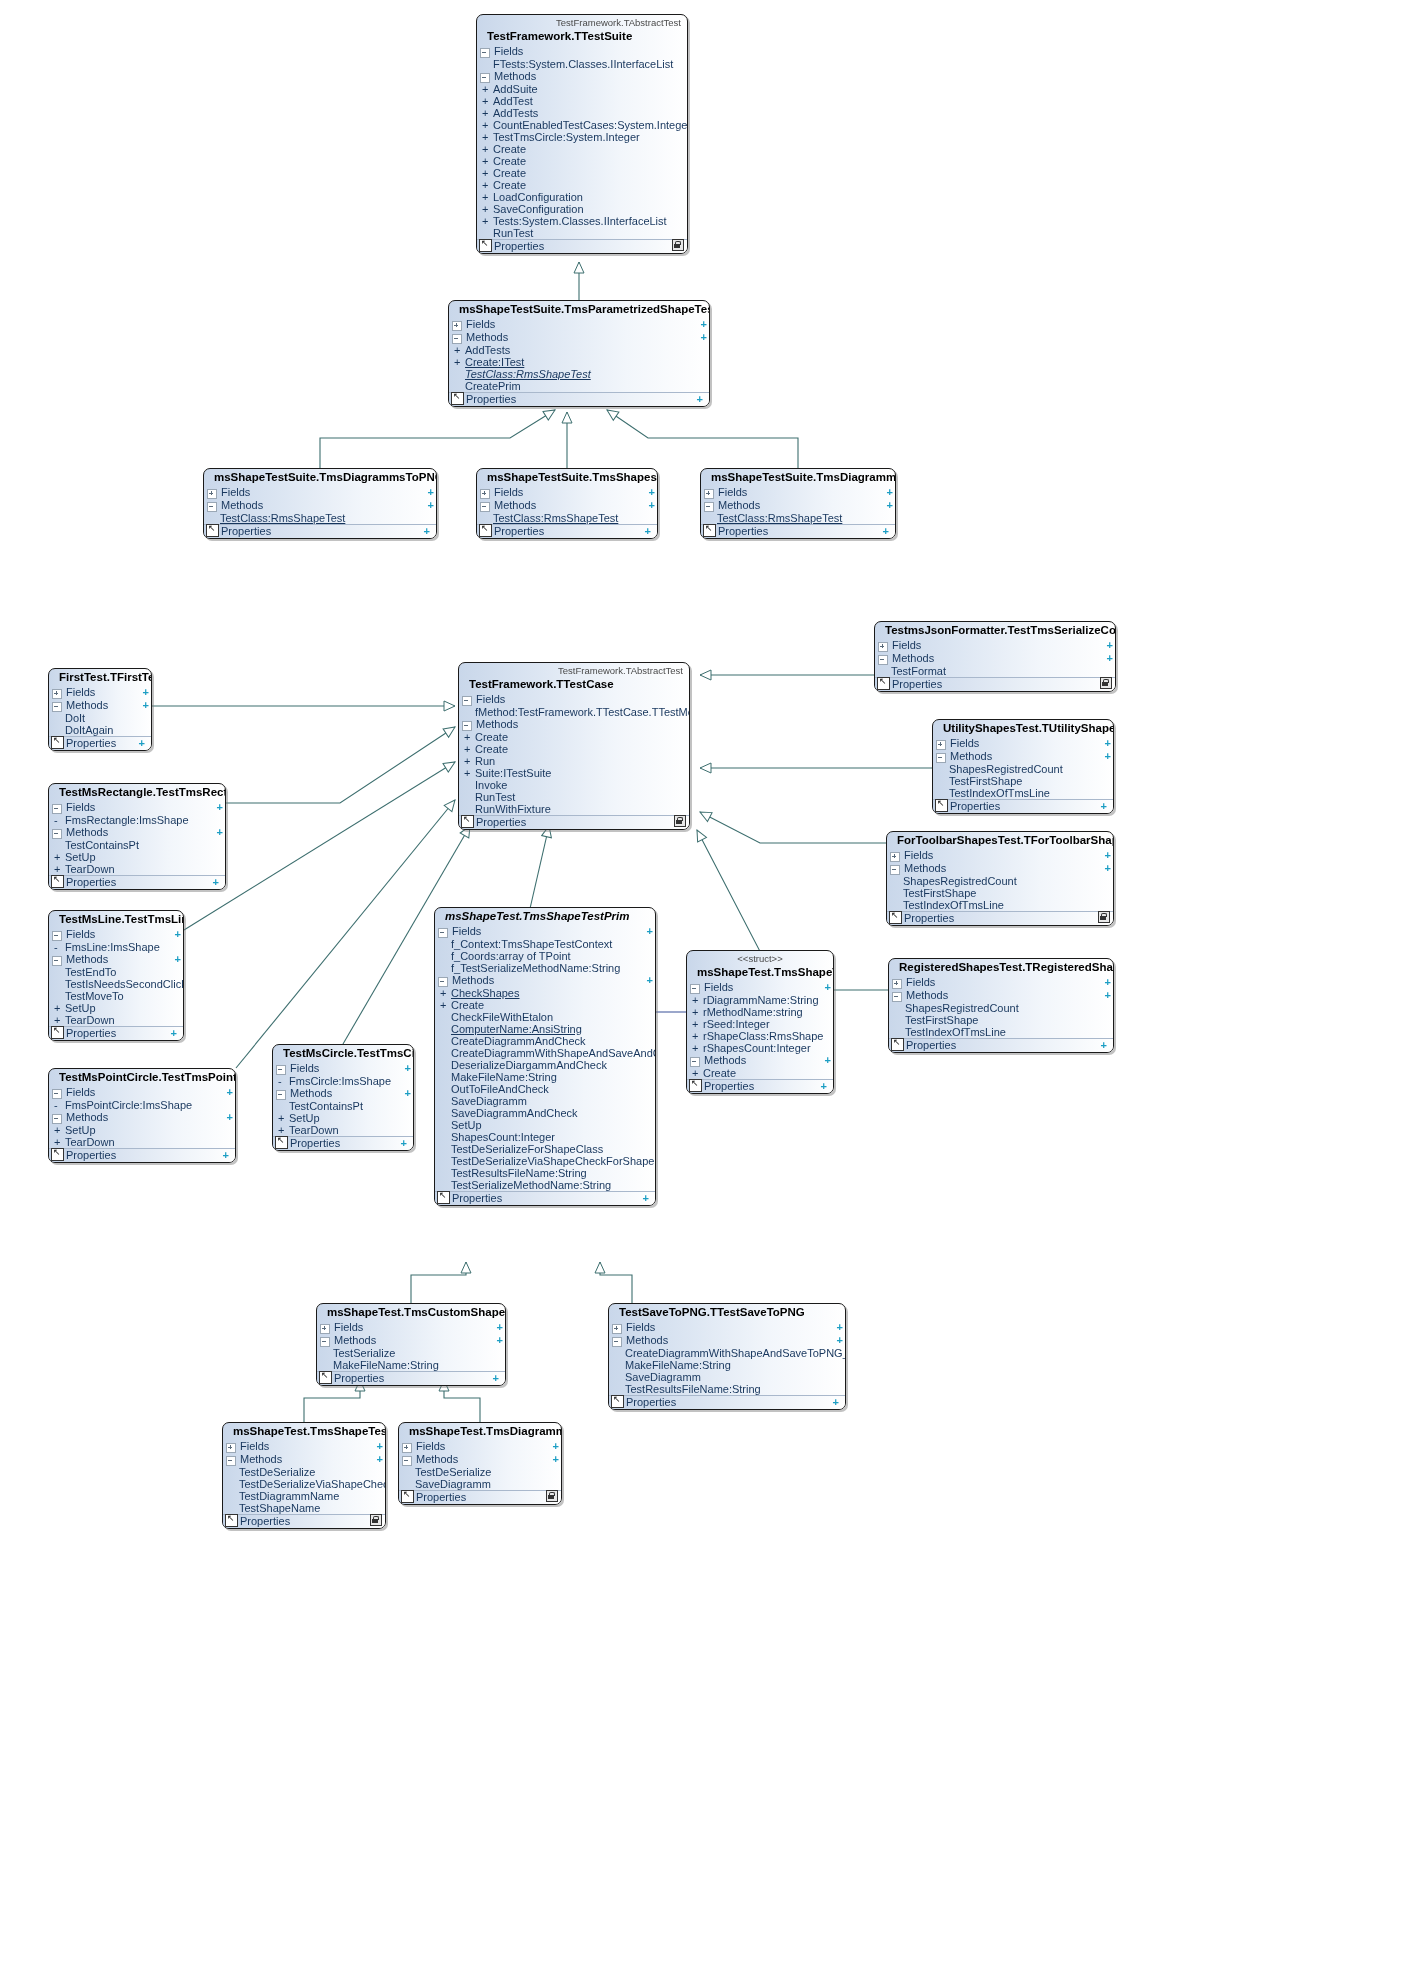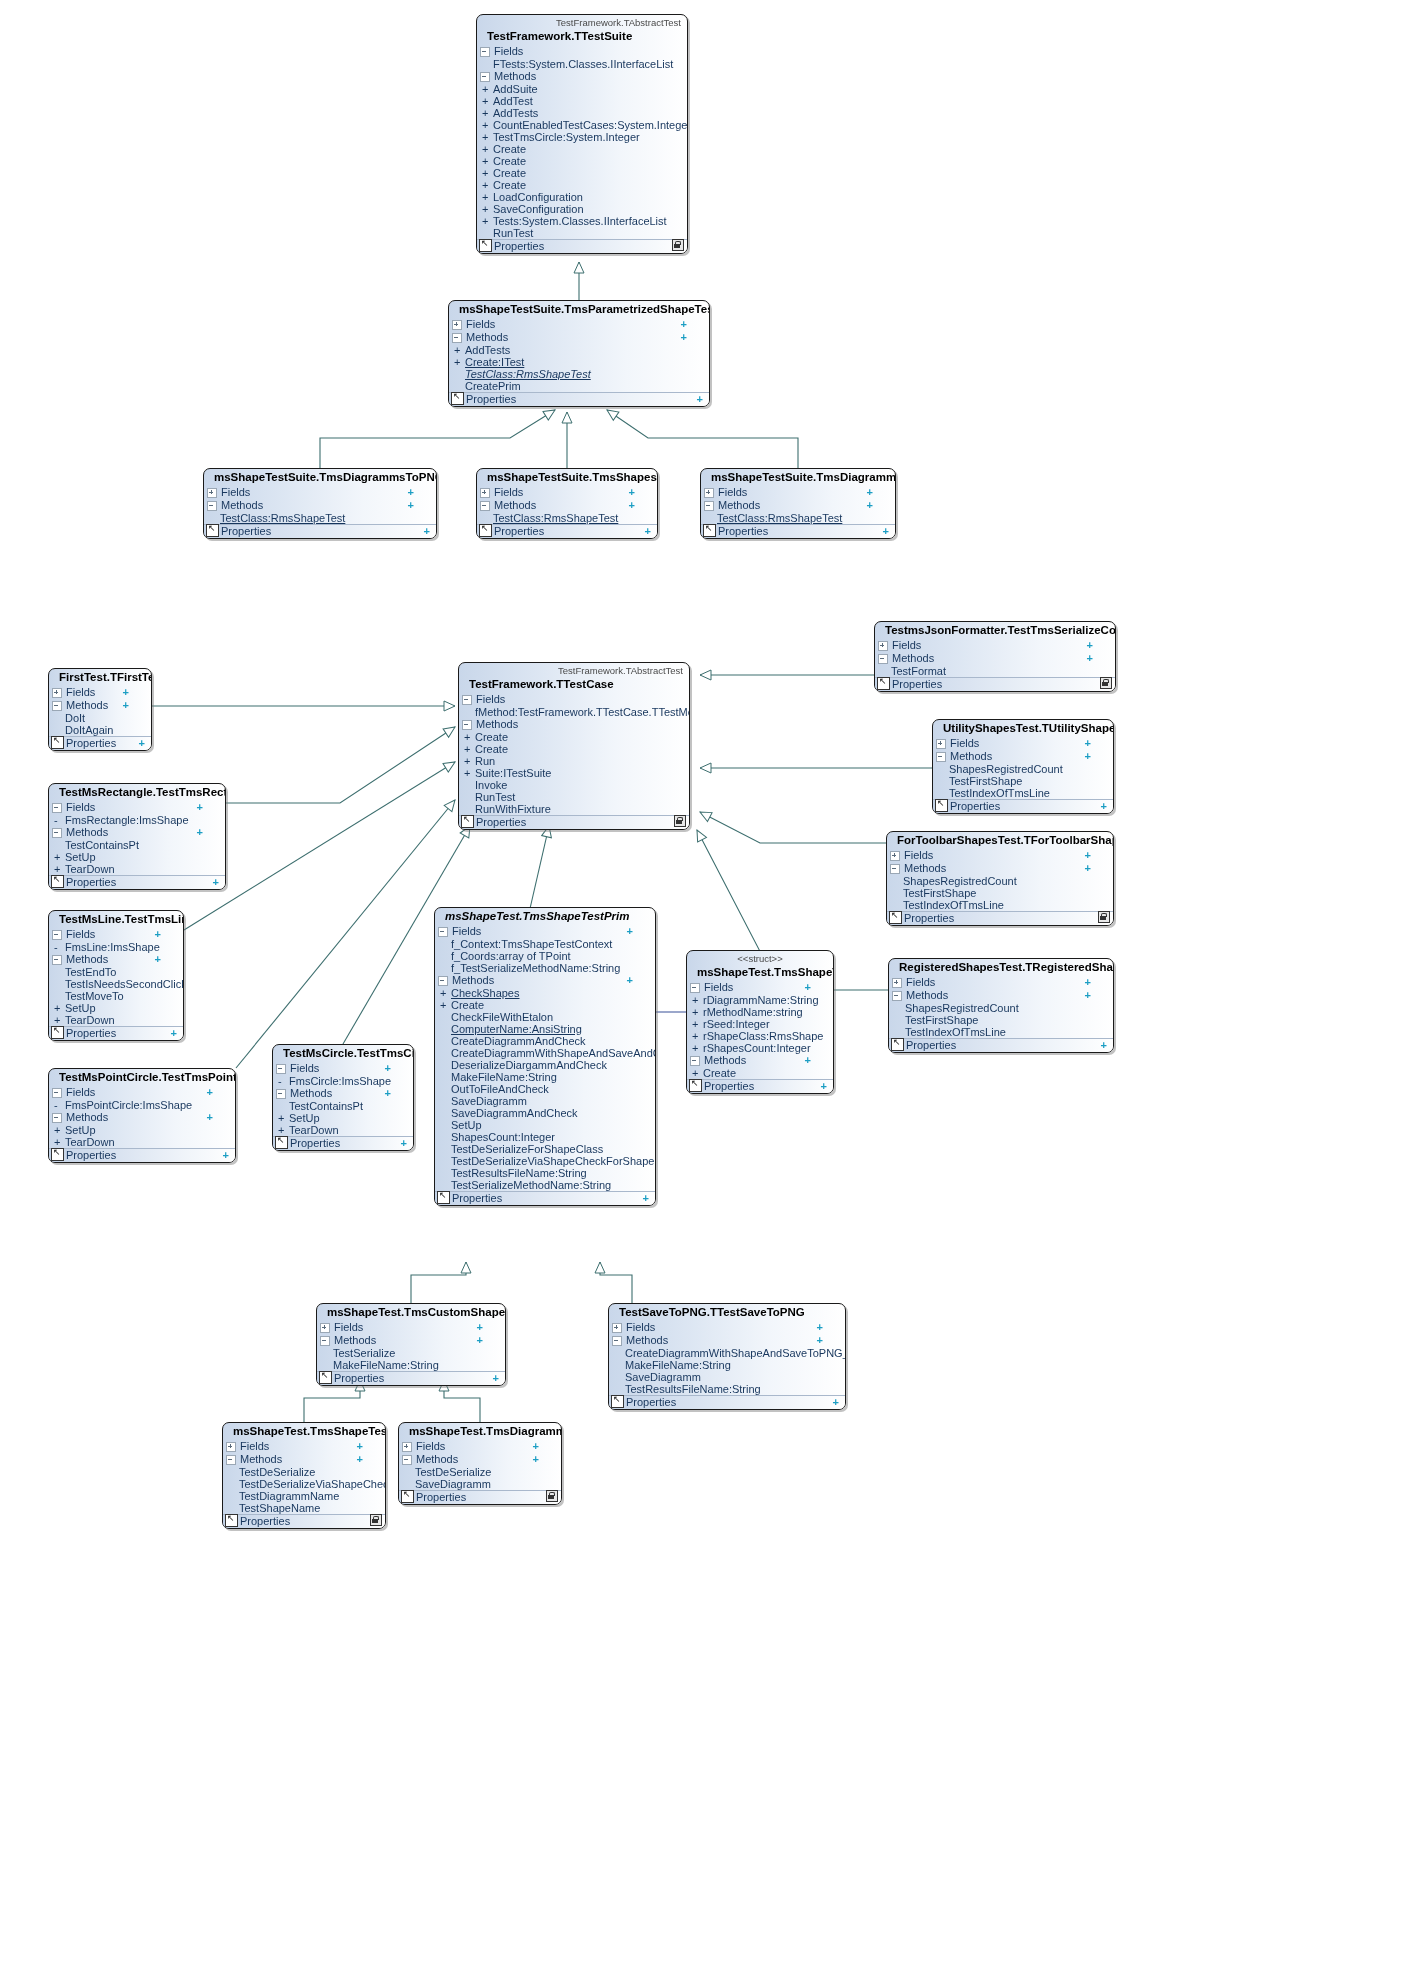--- a/index.html
+++ b/index.html
@@ -27,21 +27,21 @@
     text-align:center;font-size:9.5px;color:#4a4a4a;line-height:11px;
     padding:2px 6px 0 6px;
   }
   .uml .stereo.right{text-align:right;}
   .uml .title{
     text-align:left;font-weight:bold;color:#000;font-size:11.5px;
     line-height:14px;padding:1px 6px 2px 10px;white-space:nowrap;
   }
   .uml .title.italic{font-style:italic;}
   .uml .grp{
-    display:flex;align-items:center;line-height:13px;padding:0 20px 0 3px;
+    display:flex;align-items:flex-end;line-height:13px;padding:0 0 0 3px;
     color:#17365d;
   }
   .uml .grp .gl{flex:1;}
   .uml .plus{color:#1c9ec4;font-weight:bold;font-size:11px;padding-right:2px;}
   .uml .box-toggle{
     display:inline-block;width:8px;height:8px;border:1px solid #9aa7b5;
     background:#fff;margin-right:4px;position:relative;flex:0 0 auto;
   }
   .uml .box-toggle::before{
     content:"";position:absolute;left:1px;top:3px;width:4px;height:1px;background:#5a6b7c;

